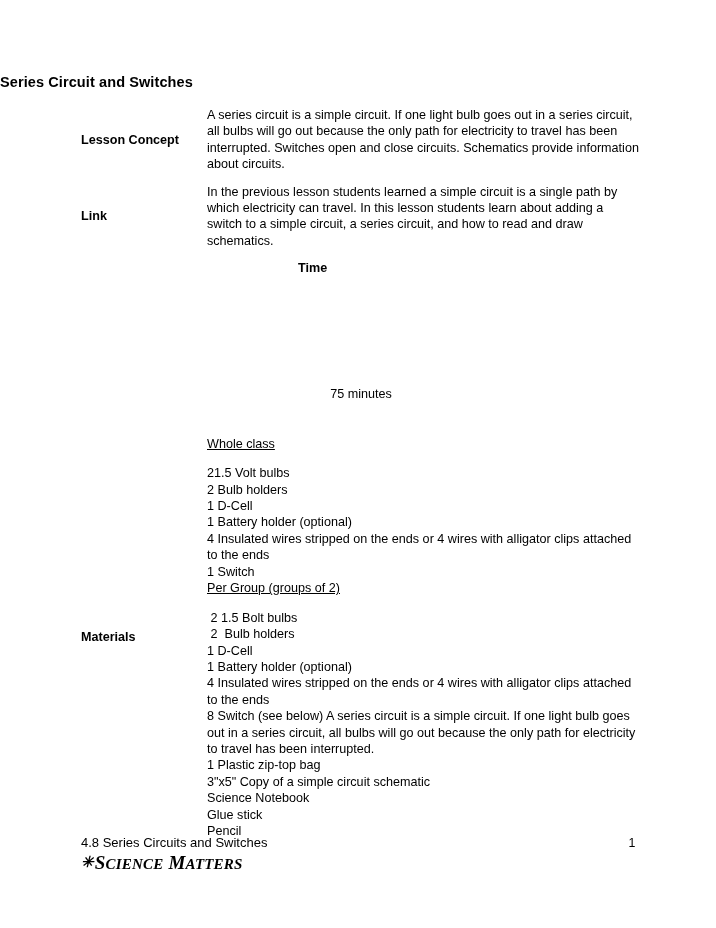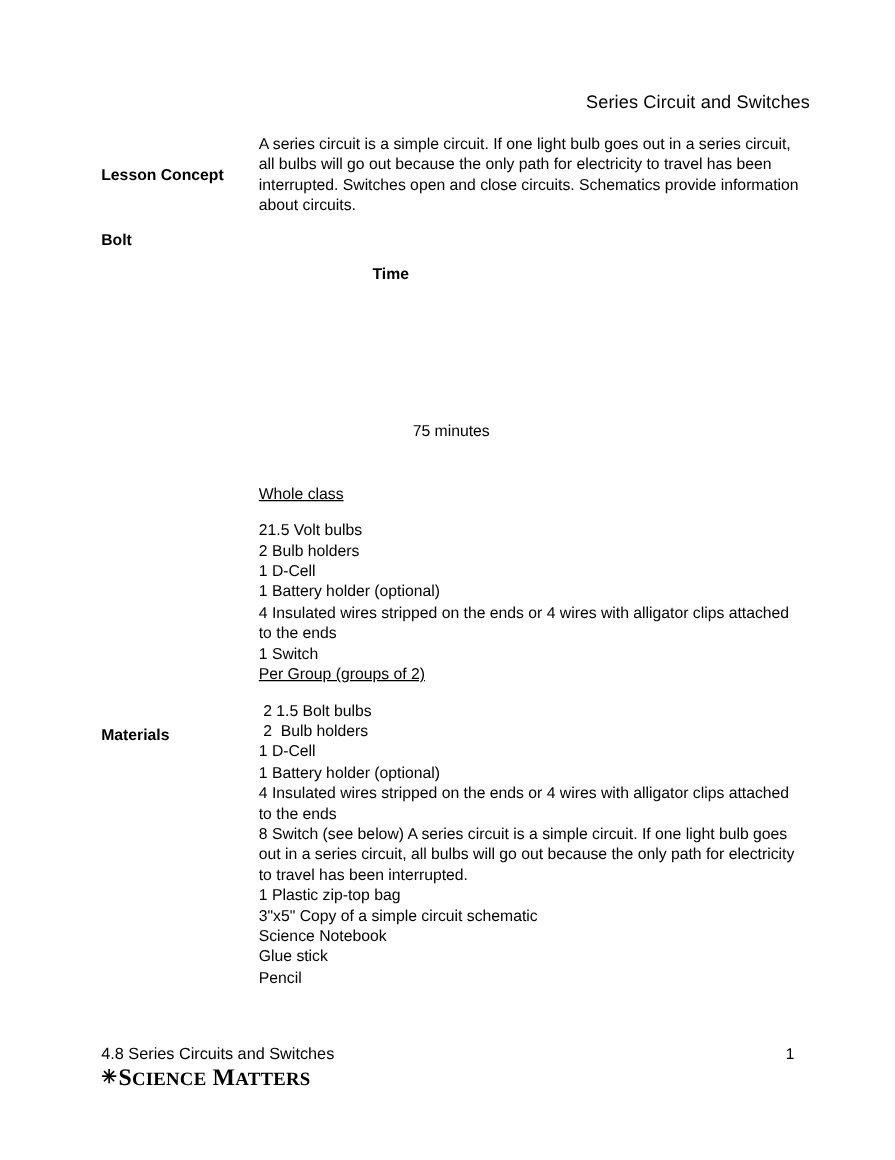--- a/index.html
+++ b/index.html
@@ -26,23 +26,23 @@
     height: 928px;
     background: #ffffff;
   }
 
   
   .doc-title {
     position: absolute;
     left: 0;
     top: 74px;
     width: 648px;
-    text-align: right;
+    text-align: left;
     font-size: 14.5px;
-    font-weight: normal;
+    font-weight: bold;
     letter-spacing: 0.1px;
   }
 
   
   .content {
     position: absolute;
     left: 81px;
     top: 107px;
     width: 560px;
   }
@@ -107,20 +107,21 @@
     color: #000;
   }
   .brand {
     margin-top: 1px;
     font-family: "Liberation Serif", serif;
     font-weight: bold;
     font-size: 19px;
     line-height: 22px;
     letter-spacing: 0.2px;
     white-space: nowrap;
+    font-style: italic;
   }
   .brand .star {
     font-size: 15px;
     vertical-align: 2px;
     margin-right: 1px;
   }
   .brand .cap {
     font-size: 19px;
   }
   .brand .smallcap {
@@ -146,21 +147,24 @@
   <div class="content">
 
     <div class="row row-lesson">
       <div class="row-label">Lesson Concept</div>
       <div class="row-body">
         <p>A series circuit is a simple circuit. If one light bulb goes out in a series circuit, all bulbs will go out because the only path for electricity to travel has been interrupted. Switches open and close circuits. Schematics provide information about circuits.</p>
       </div>
     </div>
 
     <div class="row row-link">
-      <div class="row-label">Bolt</div>
+      <div class="row-label">Link</div>
+      <div class="row-body">
+        <p>In the previous lesson students learned a simple circuit is a single path by which electricity can travel. In this lesson students learn about adding a switch to a simple circuit, a series circuit, and how to read and draw schematics.</p>
+      </div>
     </div>
 
     <div class="row row-time">
       <div class="row-label">Time</div>
       <div class="row-body">
         <p>75 minutes</p>
       </div>
     </div>
 
     <div class="row row-materials">

